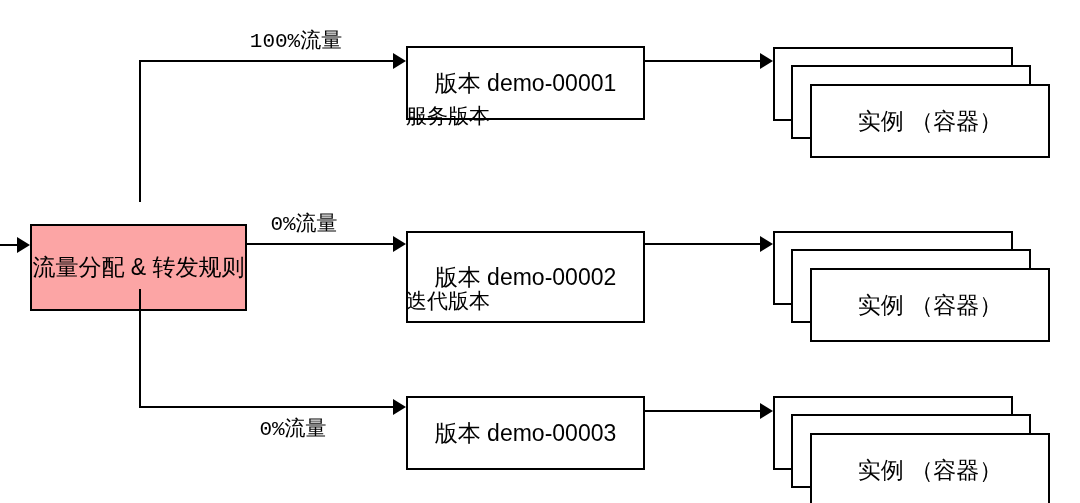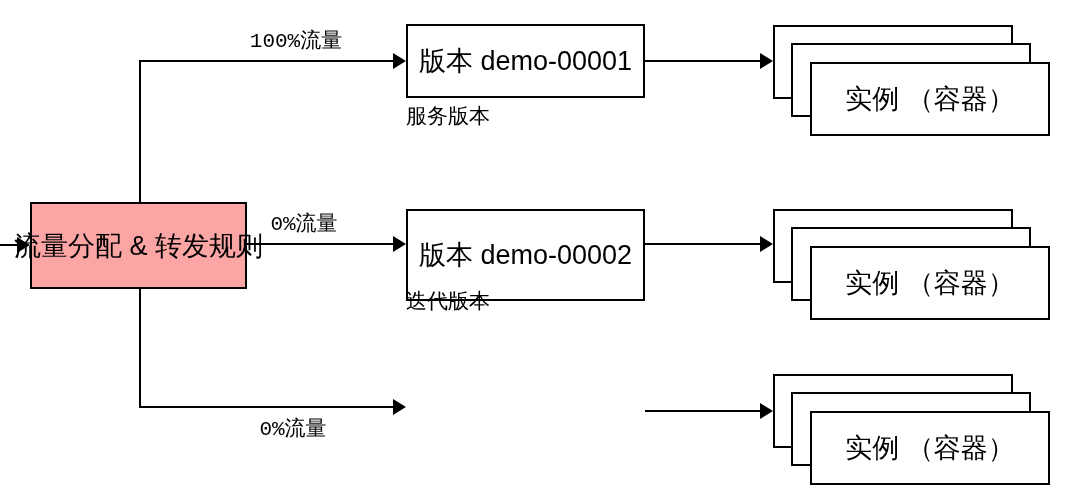--- a/index.html
+++ b/index.html
@@ -10,22 +10,23 @@
     font-family:"Liberation Sans","DejaVu Sans",sans-serif;
     color:#000;
     overflow:hidden;
   }
   .node{
     position:absolute;
     box-sizing:border-box;
     border:2px solid #000;
     background:#fff;
     display:flex;align-items:center;justify-content:center;
-    font-size:27px;
+    font-size:23px;
     white-space:nowrap;
+    margin-top:22px;
   }
   .router{
     background:#b9f0a6;
   }
   .hline{position:absolute;height:2px;background:#000;}
   .vline{position:absolute;width:2px;background:#000;}
   .arrowhead{
     position:absolute;width:0;height:0;
     border-top:8px solid transparent;
     border-bottom:8px solid transparent;
@@ -93,20 +94,23 @@
   <div class="node" style="left:791px;top:227px;width:240px;height:74px;"></div>
   <div class="node" style="left:810px;top:246px;width:240px;height:74px;">
     <span>实例 （容器）</span>
   </div>
 
   <div class="vline" style="left:139px;top:289px;height:119px;"></div>
   <div class="hline" style="left:139px;top:406px;width:254px;"></div>
   <div class="arrowhead" style="left:393px;top:399px;"></div>
   <div class="lbl" style="left:293px;top:418px;">0%流量</div>
 
+  <div class="node" style="left:406px;top:374px;width:239px;height:74px;">
+    <span>版本 demo-00003</span>
+  </div>
 
   <div class="hline" style="left:645px;top:410px;width:116px;"></div>
   <div class="arrowhead" style="left:760px;top:403px;"></div>
 
   <div class="node" style="left:773px;top:374px;width:240px;height:74px;"></div>
   <div class="node" style="left:791px;top:392px;width:240px;height:74px;"></div>
   <div class="node" style="left:810px;top:411px;width:240px;height:74px;">
     <span>实例 （容器）</span>
   </div>
 

